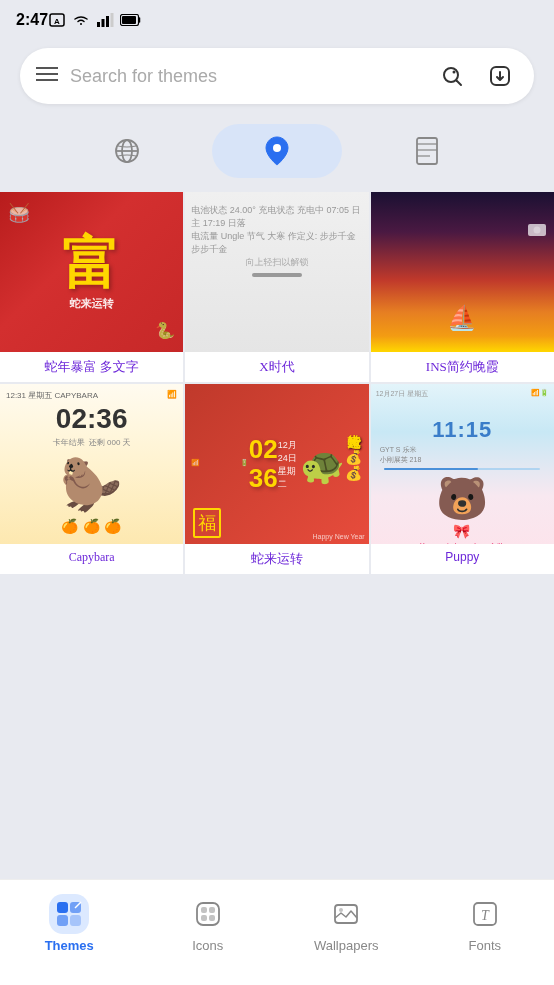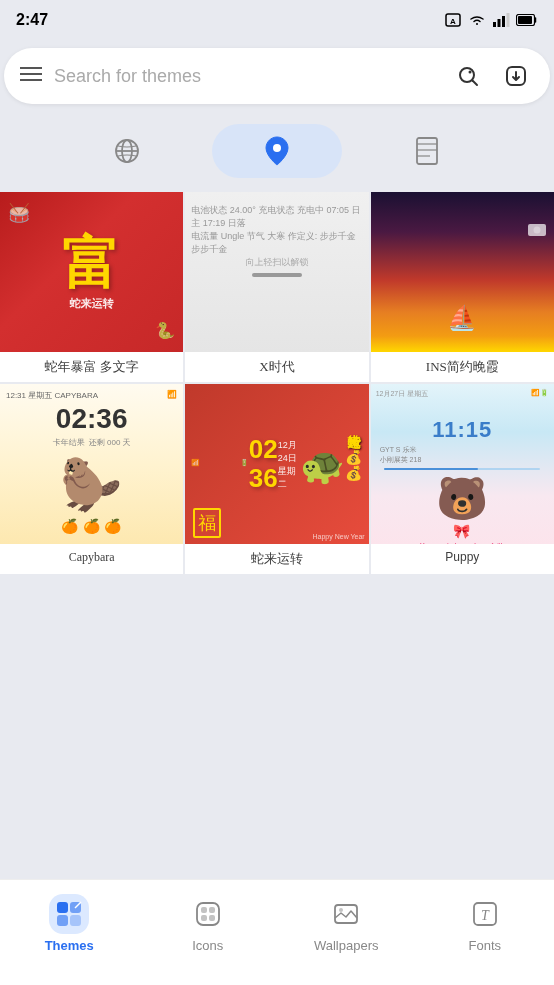--- a/index.html
+++ b/index.html
@@ -9,40 +9,40 @@
       height: 985px;
       background: #e8eaf0;
       font-family: -apple-system, "Helvetica Neue", Arial, sans-serif;
       overflow: hidden;
       position: relative;
     }
 
     
     .status-bar {
       display: flex;
-      justify-content: space-between;
+      justify-content: flex-start;
       align-items: center;
       padding: 6px 16px;
       height: 40px;
       background: #e8eaf0;
     }
     .status-time {
       font-size: 16px;
       font-weight: 600;
       color: #000;
     }
     .status-icons {
       display: flex;
       align-items: center;
       gap: 6px;
     }
 
     
     .search-bar-container {
-      padding: 8px 4px 12px;
+      padding: 8px 20px 12px;
       background: #e8eaf0;
     }
     .search-bar {
       display: flex;
       align-items: center;
       background: #fff;
       border-radius: 30px;
       padding: 10px 16px;
       gap: 12px;
       box-shadow: 0 1px 4px rgba(0,0,0,0.08);
@@ -145,21 +145,21 @@
     
     .theme-img-6 {
       background: linear-gradient(180deg, #e8f4f8 0%, #d0eaf8 50%, #fce4ec 100%);
       flex-direction: column;
     }
 
     .theme-label {
       text-align: center;
       font-size: 13px;
       padding: 6px 16px;
-      color: #404040;
+      color: #6d28d9;
       background: #fff;
     }
 
     
     .bottom-nav {
       position: absolute;
       bottom: 0;
       left: 0;
       right: 0;
       height: 106px;

